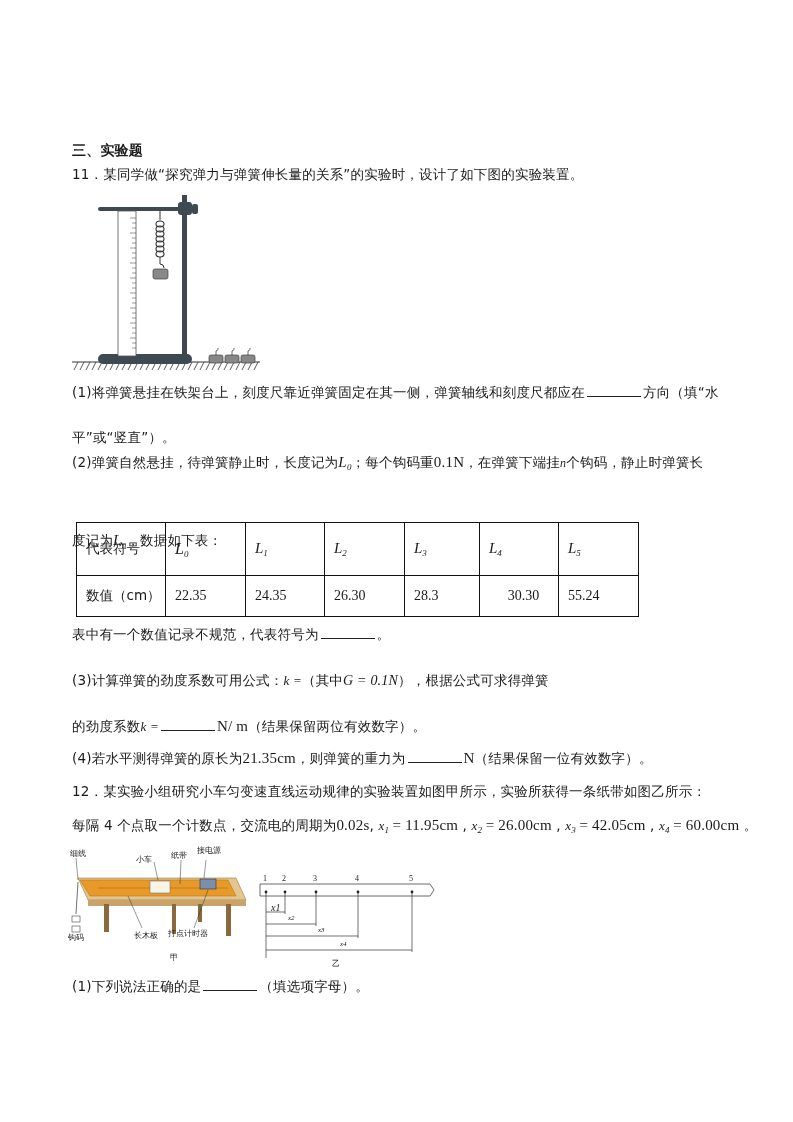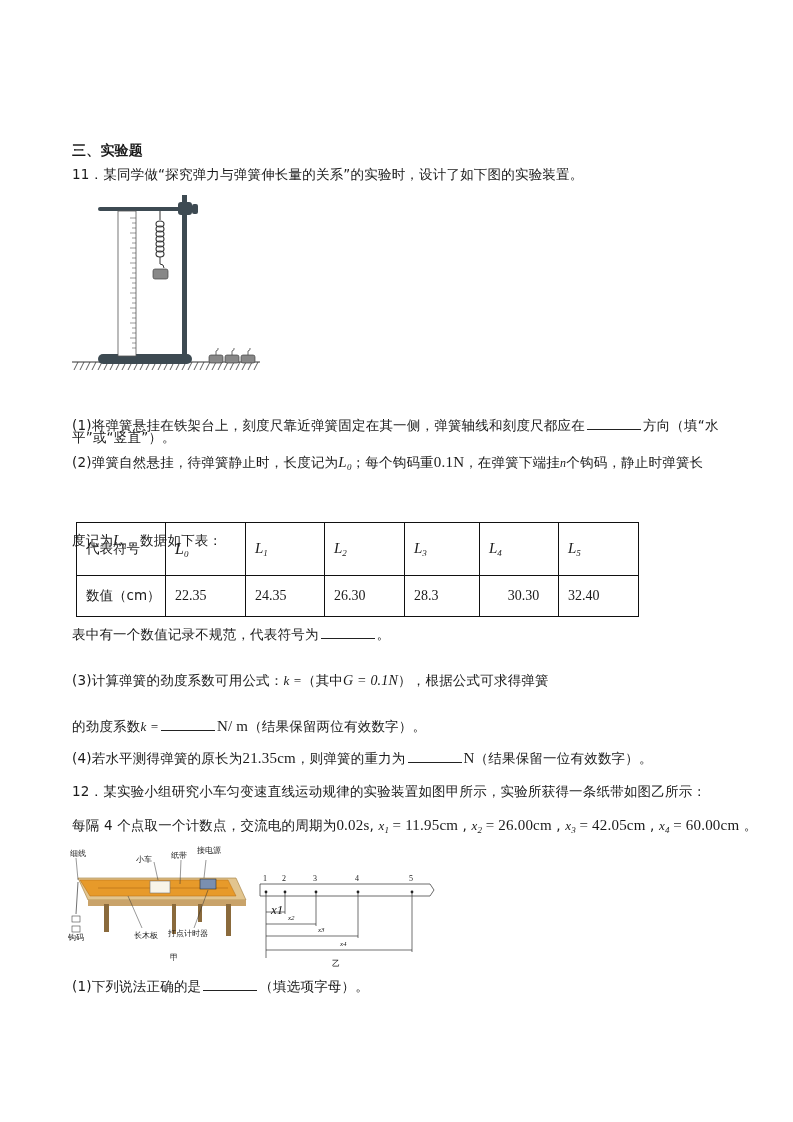--- a/index.html
+++ b/index.html
@@ -122,21 +122,21 @@
       <rect x="155" y="163" width="14" height="8" rx="2"></rect>
       <rect x="171" y="163" width="14" height="8" rx="2"></rect>
   </g>
   <g fill="none" stroke="#444" stroke-width="0.8">
     <path d="M146 163 L146 159 Q149 158 148 156"></path>
       <path d="M162 163 L162 159 Q165 158 164 156"></path>
       <path d="M178 163 L178 159 Q181 158 180 156"></path>
   </g>
 </svg>
 
-<div class="line" style="top:382px;margin-top:33px;">
+<div class="line" style="top:382px;">
   <span>(1)将弹簧悬挂在铁架台上，刻度尺靠近弹簧固定在其一侧，弹簧轴线和刻度尺都应在</span><span class="blank"></span><span>方向（填“水</span>
 </div>
 <div class="line" style="top:395px;margin-top:32px;">平”或“竖直”）。</div>
 
 <div class="line" style="top:452px;">
   <span>(2)弹簧自然悬挂，待弹簧静止时，长度记为</span><span class="mi"><span>L</span><sub>0</sub></span><span>；每个钩码重</span><span class="m">0.1N</span><span>，在弹簧下端挂</span><span class="mi" style="font-size:12px;">n</span><span>个钩码，静止时弹簧长</span>
 </div>
 <div class="line" style="top:494px;margin-top:36px;">
   <span>度记为</span><span class="mi"><span>L</span><sub>n</sub></span><span>，数据如下表：</span>
 </div>
@@ -152,21 +152,21 @@
     <td style="width:69px;"><span class="mi"><span>L</span><sub>4</sub></span></td>
     <td style="width:70px;"><span class="mi"><span>L</span><sub>5</sub></span></td>
   </tr>
   <tr class="r2">
     <td>数值（cm）</td>
     <td class="m" style="font-size:14px;">22.35</td>
     <td class="m" style="font-size:14px;">24.35</td>
     <td class="m" style="font-size:14px;">26.30</td>
     <td class="m" style="font-size:14px;">28.3</td>
     <td class="m" style="font-size:14px;text-align:center;">30.30</td>
-    <td class="m" style="font-size:14px;">32.40</td>
+    <td class="m" style="font-size:14px;">55.24</td>
   </tr>
 </tbody>
   </table>
 
 <div class="line" style="top:624px;">
   <span>表中有一个数值记录不规范，代表符号为</span><span class="blank"></span><span>。</span>
 </div>
 
 <div class="line" style="top:660px; line-height:40px; height:40px;">
   <span>(3)计算弹簧的劲度系数可用公式：</span><span class="mi" style="font-size:13px;">k =</span><span>（其中</span><span class="mi" style="font-size:14px;">G = 0.1N</span><span>），根据公式可求得弹簧</span>
@@ -244,21 +244,21 @@
       <line x1="8" y1="46" x2="58" y2="46"></line>
       <line x1="8" y1="58" x2="100" y2="58"></line>
       <line x1="8" y1="72" x2="154" y2="72"></line>
     </g>
   </svg>
   <span style="position:absolute; left:5px; top:-4px; font-size:8px;" class="m">1</span>
   <span style="position:absolute; left:24px; top:-4px; font-size:8px;" class="m">2</span>
   <span style="position:absolute; left:55px; top:-4px; font-size:8px;" class="m">3</span>
   <span style="position:absolute; left:97px; top:-4px; font-size:8px;" class="m">4</span>
   <span style="position:absolute; left:151px; top:-4px; font-size:8px;" class="m">5</span>
-  <span style="position:absolute; left:13px; top:24px; font-size:13px; font-style:italic;" class="m">x1</span>
+  <span style="position:absolute; left:13px; top:24px; font-size:10px; font-style:italic;" class="m">x1</span>
   <span style="position:absolute; left:30px; top:36px; font-size:7px; font-style:italic;" class="m">x2</span>
   <span style="position:absolute; left:60px; top:48px; font-size:7px; font-style:italic;" class="m">x3</span>
   <span style="position:absolute; left:82px; top:62px; font-size:7px; font-style:italic;" class="m">x4</span>
   <span style="position:absolute; left:74px; top:80px; font-size:8px;">乙</span>
 </div>
 
 <div class="line" style="top:976px;">
   <span>(1)下列说法正确的是</span><span class="blank"></span><span>（填选项字母）。</span>
 </div>
 

